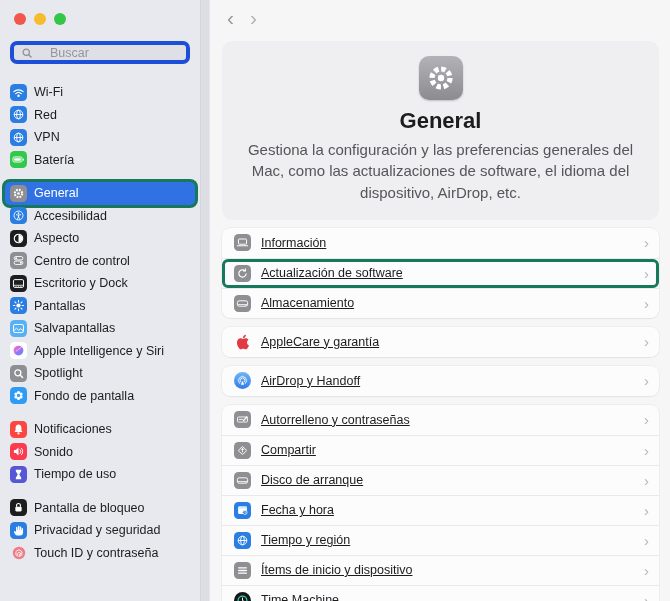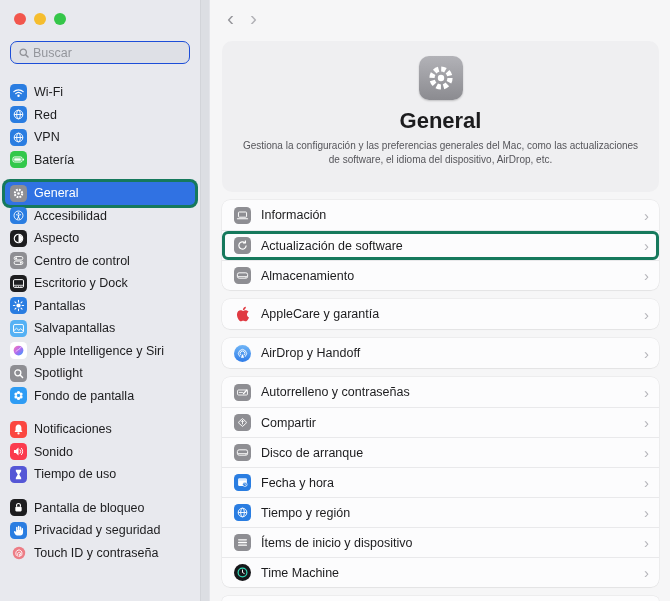--- a/index.html
+++ b/index.html
@@ -12,22 +12,22 @@
   }
   
   .sidebar{position:absolute;left:0;top:0;width:200px;height:601px;background:#e8e9ee;}
   .traffic{display:flex;gap:8px;padding:13px 0 0 14px;}
   .dot{width:12px;height:12px;border-radius:50%;}
   .dot.red{background:#f2564d;}
   .dot.yellow{background:#f5bd2e;}
   .dot.green{background:#35c649;}
   .searchbox{
     margin:16px 10px 0 10px;height:23px;border-radius:7px;
-    background:#dee0e6;border:1px solid #1d4ed8;
-    display:flex;align-items:center;gap:3px;padding:0 7px;
+    background:#dee0e6;border:4px solid #1d4ed8;
+    display:flex;align-items:center;gap:17px;padding:0 7px;
     color:#94969c;font-size:12.5px;box-sizing:border-box;
   }
   .searchbox svg{width:12px;height:12px;flex:none;}
   .sb-list{margin-top:17px;}
   .sb-group{margin-bottom:11px;}
   .sb-item{
     height:22.5px;margin:0 5px;padding-left:5px;border-radius:5px;
     display:flex;align-items:center;gap:7px;font-size:12.5px;
     cursor:default;position:relative;box-sizing:border-box;
   }
@@ -61,33 +61,33 @@
   }
   .header-icon{
     width:44px;height:44px;border-radius:10px;margin:0 auto;
     background:linear-gradient(180deg,#b2b2b7,#8b8b90);
     display:grid;place-items:center;
     box-shadow:0 1px 2px rgba(0,0,0,.2);
   }
   .header-icon svg{width:32px;height:32px;}
   .header-title{font-size:22px;font-weight:bold;margin-top:8px;color:#1c1c1e;}
   .header-desc{
-    font-size:10px;color:#55555a;line-height:1.42;margin:5px auto 12px;
+    font-size:15px;color:#55555a;line-height:1.42;margin:5px auto 4px;
     max-width:414px;
   }
   .group{
     background:#fcfcfd;border-radius:8px;margin-bottom:9px;
     box-shadow:0 0 0 0.5px rgba(0,0,0,.07),0 1px 1px rgba(0,0,0,.04);
   }
   .row{
     height:30px;display:flex;align-items:center;gap:10px;
     padding:0 10px 0 12px;position:relative;box-sizing:border-box;cursor:default;
   }
   .row + .row{border-top:1px solid #e9e9eb;}
-  .row-label{flex:1;font-size:12.5px;color:#1c1c1e;}
+  .row-label{flex:1;font-size:12.5px;color:#1c1c1e;text-decoration:underline;}
   .chev{color:#b5b5ba;font-size:15px;line-height:1;}
   .row.annotated::after{
     content:'';position:absolute;inset:0;border:3px solid #16795c;
     border-radius:6px;pointer-events:none;
   }
   .group.partial{height:11px;overflow:hidden;margin-bottom:0;}
 </style>
 </head>
 <body>
 

